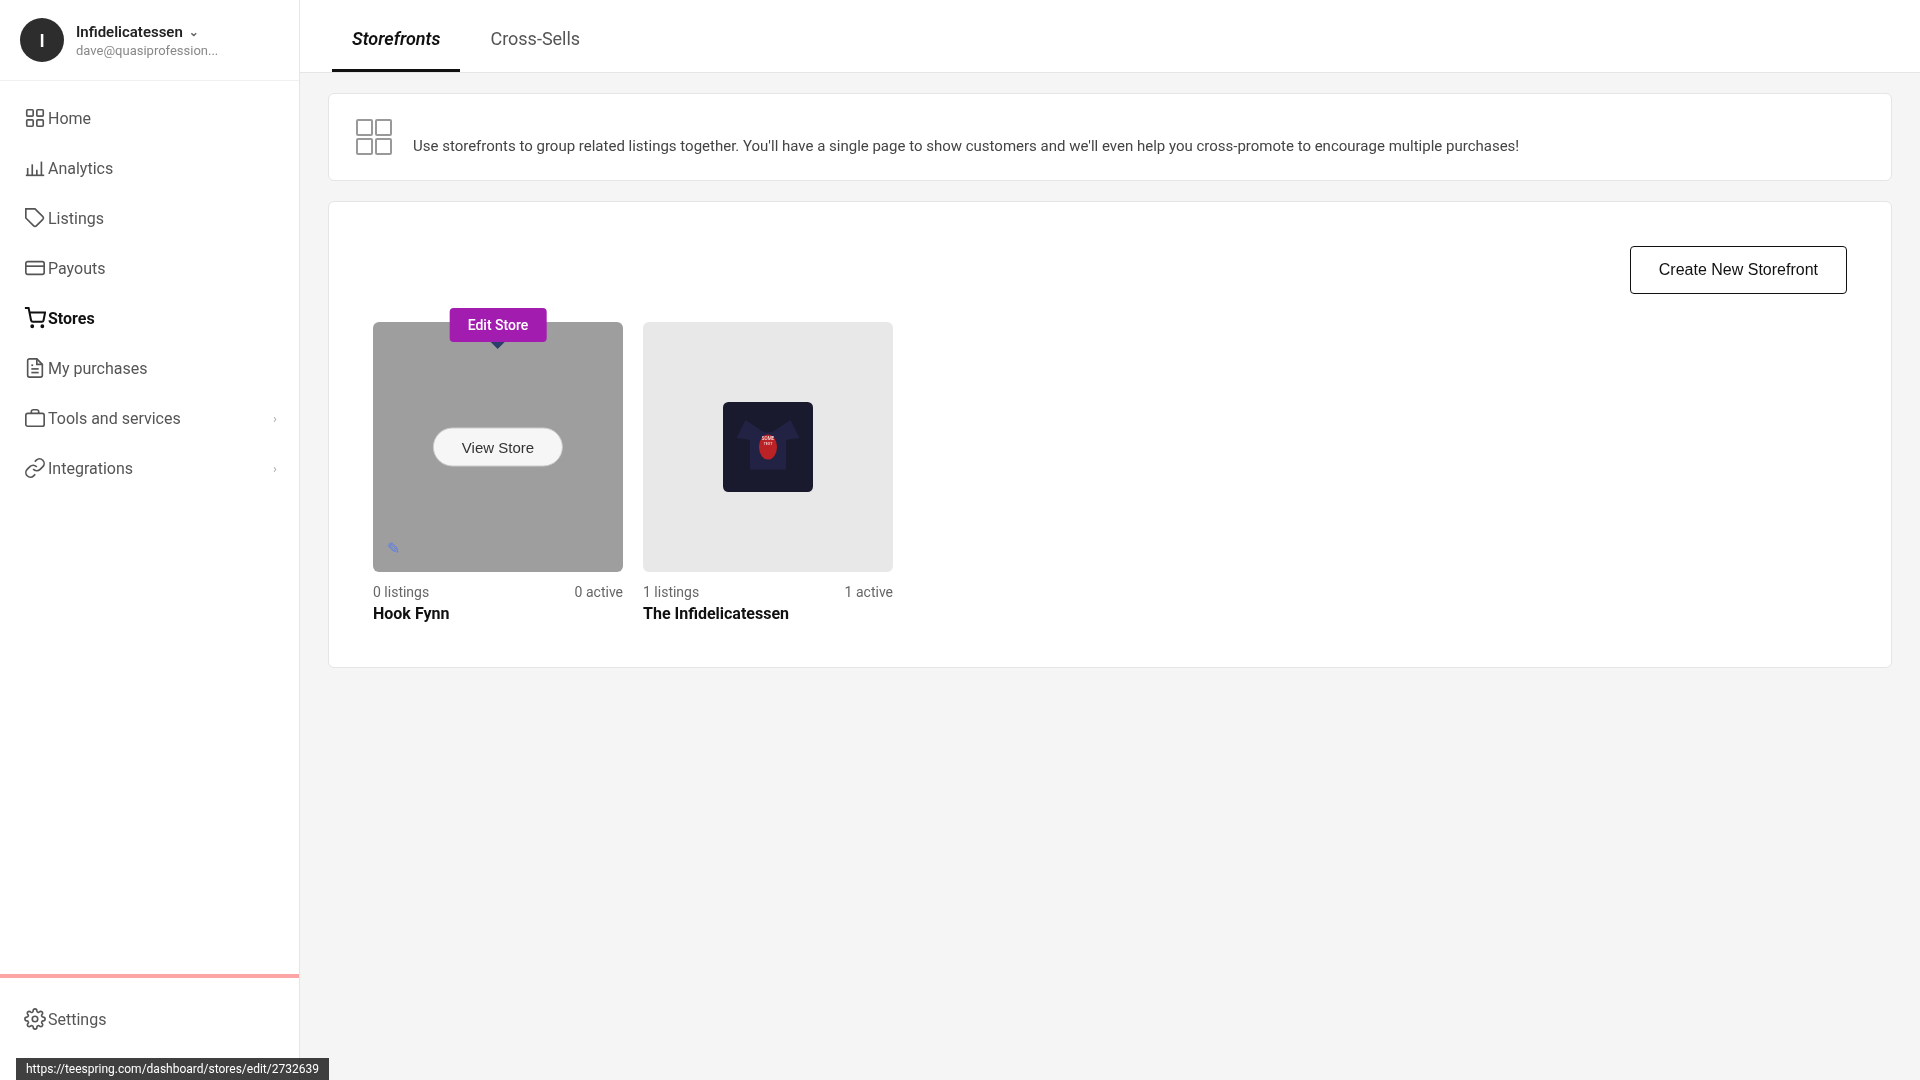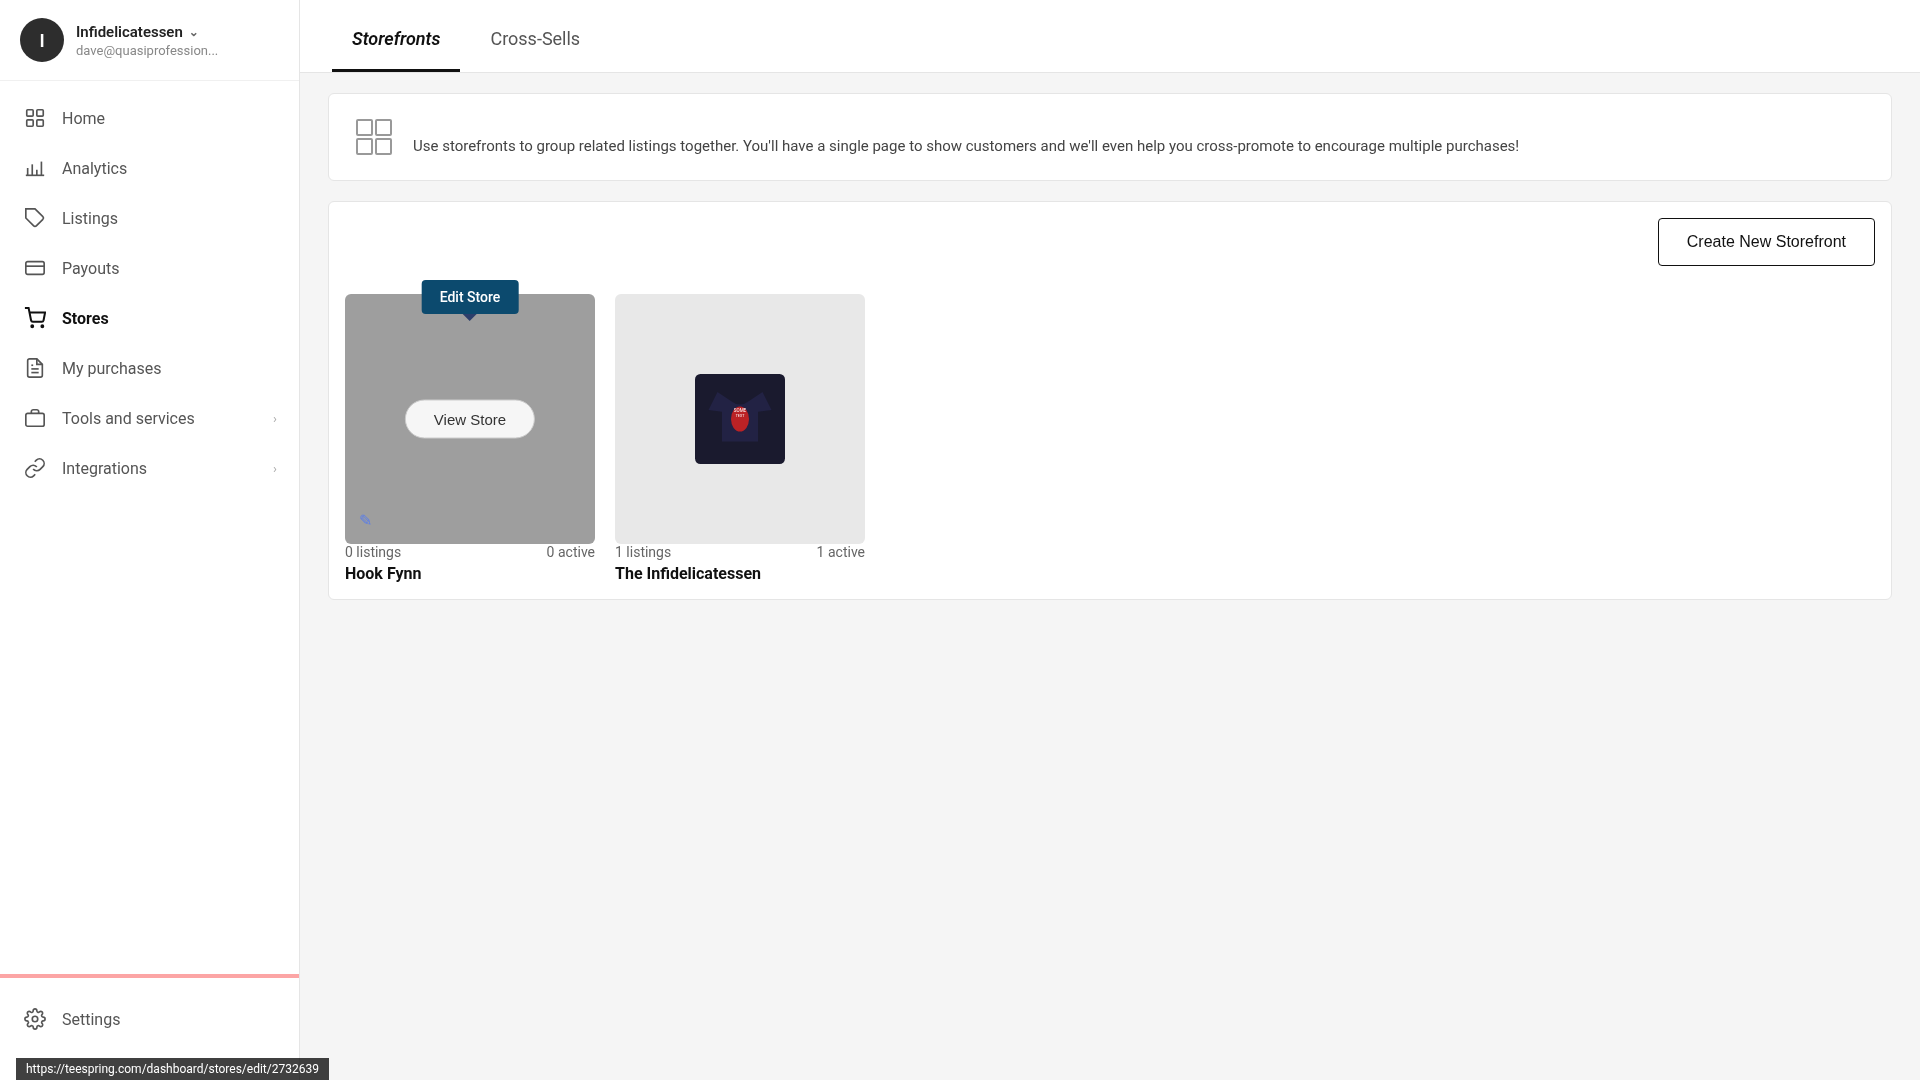--- a/index.html
+++ b/index.html
@@ -64,21 +64,21 @@
     }
     .nav-item {
       display: flex;
       align-items: center;
       padding: 12px 22px;
       cursor: pointer;
       color: #555;
       font-size: 16px;
       border-radius: 0;
       transition: background 0.15s;
-      gap: 14px;
+      gap: 0;
     }
     .nav-item.active { color: #111; font-weight: 700; }
     .nav-item .nav-icon {
       width: 26px;
       height: 26px;
       display: flex;
       align-items: center;
       justify-content: center;
       flex-shrink: 0;
     }
@@ -161,21 +161,21 @@
       font-size: 15px;
       color: #444;
       line-height: 1.6;
     }
 
     
     .storefront-section {
       background: #fff;
       margin: 0 28px 20px;
       border-radius: 6px;
-      padding: 16px;
+      padding: 44px;
       border: 1px solid #e5e5e5;
     }
     .storefront-top {
       display: flex;
       justify-content: flex-end;
       margin-bottom: 28px;
     }
     .create-btn {
       border: 1.5px solid #111;
       background: transparent;
@@ -217,21 +217,21 @@
     }
     .card-thumbnail-inner.light {
       background: #e8e8e8;
     }
 
     .edit-store-tooltip {
       position: absolute;
       top: -14px;
       left: 50%;
       transform: translateX(-50%);
-      background: #0c4a6e;
+      background: #a21caf;
       color: #fff;
       font-size: 14px;
       font-weight: 500;
       padding: 9px 18px;
       border-radius: 4px;
       white-space: nowrap;
       z-index: 10;
     }
     .edit-store-tooltip::after {
       content: '';
@@ -265,21 +265,21 @@
       cursor: pointer;
       white-space: nowrap;
     }
 
     .tshirt-img {
       width: 90px;
       height: 90px;
     }
 
     .card-info {
-      margin-top: 0;
+      margin-top: 12px;
     }
     .card-meta {
       display: flex;
       justify-content: space-between;
       font-size: 14px;
       color: #666;
       margin-bottom: 4px;
     }
     .card-name {
       font-size: 16px;

